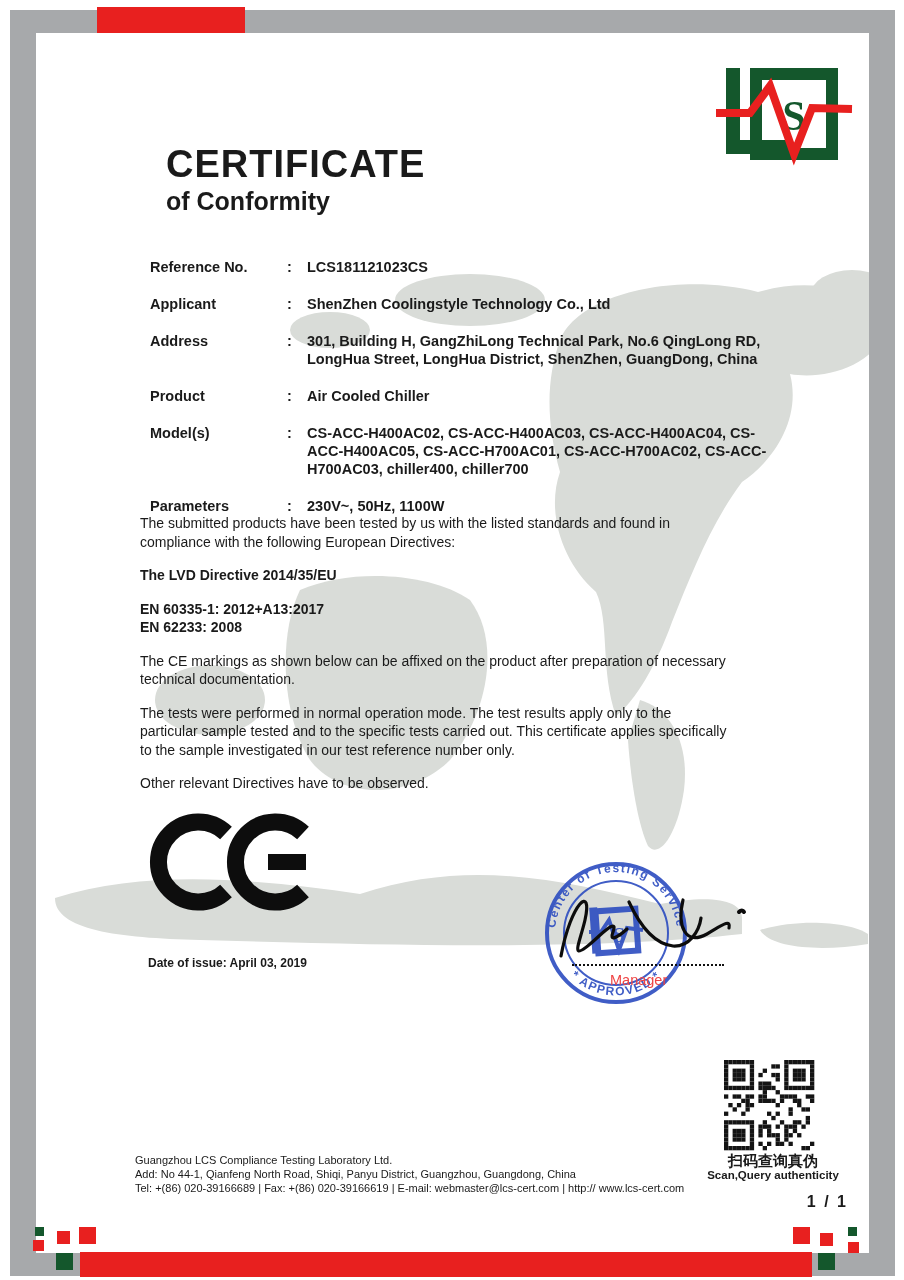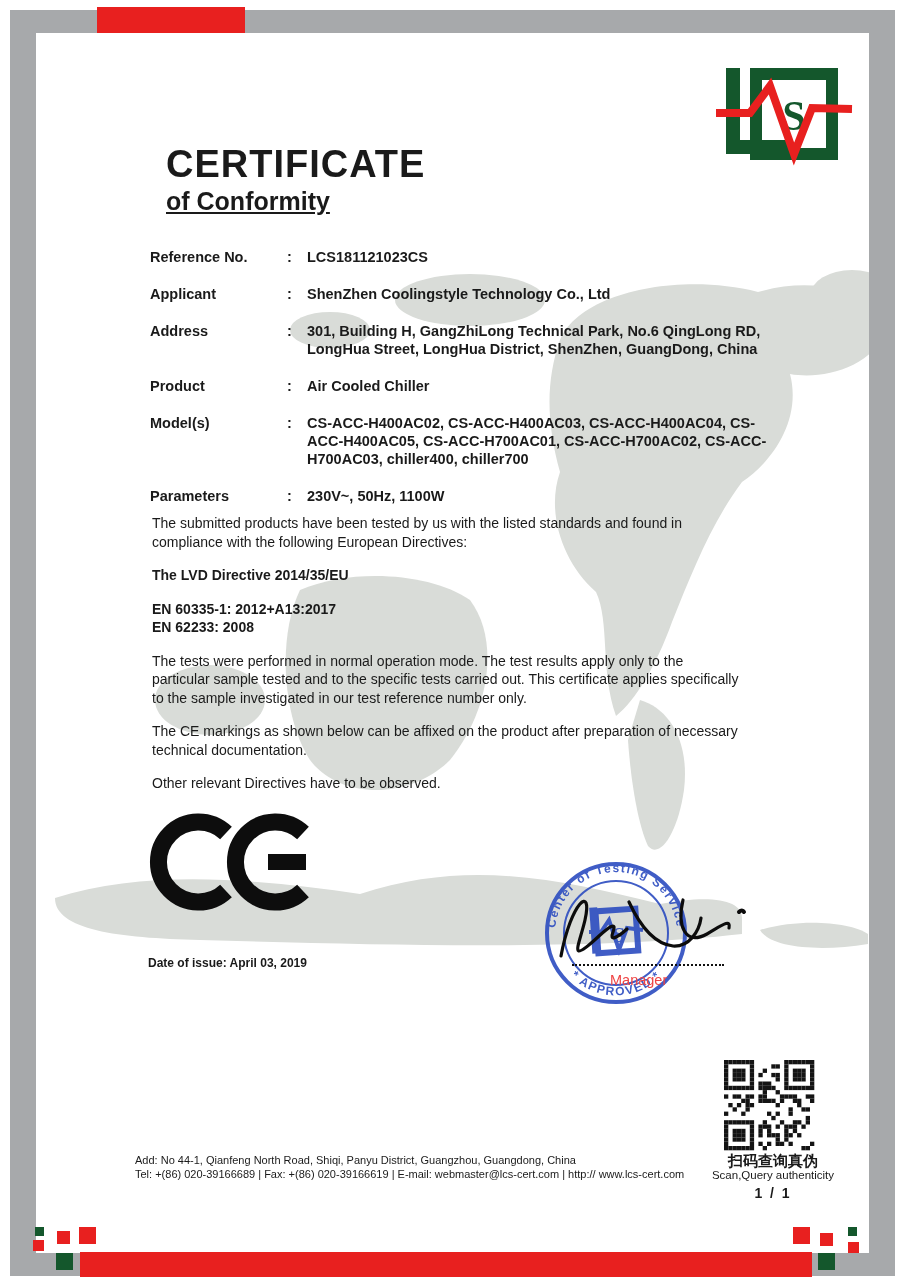--- a/index.html
+++ b/index.html
@@ -18,47 +18,47 @@
   .sq.red{background:#e8201f;}
   .sq.green{background:#14572c;}
   
   .map{position:absolute;left:0;top:0;z-index:0;}
   .content{position:absolute;left:0;top:0;width:904px;height:1280px;z-index:1;}
   
   .logo{position:absolute;left:712px;top:62px;}
   
   .title{position:absolute;left:166px;top:144px;}
   .title-main{font-size:38px;font-weight:bold;letter-spacing:1px;line-height:40px;}
-  .title-sub{font-size:25px;font-weight:bold;line-height:28px;margin-top:3px;text-decoration:underline;}
-  
-  .fields{position:absolute;left:150px;top:248px;width:640px;}
+  .title-sub{font-size:25px;font-weight:bold;line-height:28px;margin-top:3px;}
+  
+  .fields{position:absolute;left:150px;top:258px;width:640px;}
   .frow{display:flex;margin-bottom:19px;font-size:14.5px;line-height:18px;font-weight:bold;}
   .flabel{width:137px;flex:none;}
   .fcolon{width:20px;flex:none;}
   .fvalue{width:478px;}
   
-  .bodytext{position:absolute;left:152px;top:514px;width:592px;font-size:14px;line-height:18.5px;}
+  .bodytext{position:absolute;left:140px;top:514px;width:592px;font-size:14px;line-height:18.5px;}
   .bodytext p{margin:0 0 15px 0;}
   .bodytext .bold{font-weight:bold;}
   .std{margin-bottom:0 !important;}
   .std2{margin-bottom:15px !important;}
   
   .ce{position:absolute;left:146px;top:806px;}
   .dateline{position:absolute;left:148px;top:956px;font-size:12px;font-weight:bold;}
   
   .stamp{position:absolute;left:531px;top:848px;opacity:.9;}
   .signature{position:absolute;left:543px;top:872px;}
   .sig-dots{position:absolute;left:572px;top:964px;width:152px;border-top:2px dotted #111;}
   .manager{position:absolute;left:610px;top:972px;font-size:14.5px;color:#ef4444;}
   
   .qr{position:absolute;left:722px;top:1058px;width:96px;height:96px;}
   .qr-captions{position:absolute;left:698px;top:1154px;width:150px;text-align:center;}
   .qr-zh{font-size:15px;font-weight:bold;line-height:14px;}
-  .qr-en{font-size:11.5px;font-weight:normal;line-height:14px;}
-  .qr-page{font-size:14px;font-weight:bold;letter-spacing:2px;margin-top:3px;}
+  .qr-en{font-size:11.5px;font-weight:bold;line-height:14px;}
+  .qr-page{font-size:16px;font-weight:bold;letter-spacing:2px;margin-top:11px;text-align:right;}
   
   .footer{position:absolute;left:135px;top:1153px;width:575px;font-size:11px;line-height:14px;white-space:nowrap;}
 </style>
 </head>
 <body>
 
 <div class="page">
 
   <svg class="map" width="904" height="1280" viewBox="0 0 904 1280">
     <g fill="#d9dcd8">
@@ -141,22 +141,22 @@
         <span class="fcolon">:</span>
         <span class="fvalue">230V~, 50Hz, 1100W</span>
       </div>
     </div>
 
     <div class="bodytext">
       <p>The submitted products have been tested by us with the listed standards and found in compliance with the following European Directives:</p>
       <p class="bold">The LVD Directive 2014/35/EU</p>
       <p class="bold std">EN 60335-1: 2012+A13:2017</p>
       <p class="bold std2">EN 62233: 2008</p>
+      <p>The CE markings as shown below can be affixed on the product after preparation of necessary technical documentation.</p>
       <p>The tests were performed in normal operation mode. The test results apply only to the particular sample tested and to the specific tests carried out. This certificate applies specifically to the sample investigated in our test reference number only.</p>
-      <p>The CE markings as shown below can be affixed on the product after preparation of necessary technical documentation.</p>
       <p>Other relevant Directives have to be observed.</p>
     </div>
 
     <svg class="ce" width="178" height="112" viewBox="0 0 178 112">
       <path d="M80,27 A40,40 0 1 0 80,85" fill="none" stroke="#0d0d0d" stroke-width="17"></path>
       <path d="M157,27 A40,40 0 1 0 157,85" fill="none" stroke="#0d0d0d" stroke-width="17"></path>
       <line x1="122" y1="56" x2="160" y2="56" stroke="#0d0d0d" stroke-width="16"></line>
     </svg>
 
     <div class="dateline">Date of issue: April 03, 2019</div>
@@ -387,18 +387,19 @@
           <rect x="79.4" y="88.0" width="4.3" height="4.3" fill="#141414"></rect>
           <rect x="83.7" y="88.0" width="4.3" height="4.3" fill="#141414"></rect>
         </svg></div>
     <div class="qr-captions">
       <div class="qr-zh">扫码查询真伪</div>
       <div class="qr-en">Scan,Query authenticity</div>
       <div class="qr-page">1 / 1</div>
     </div>
 
     <div class="footer">
+      <div>Guangzhou LCS Compliance Testing Laboratory Ltd.</div>
       <div>Add: No 44-1, Qianfeng North Road, Shiqi, Panyu District, Guangzhou, Guangdong, China</div>
       <div>Tel: +(86) 020-39166689  |  Fax: +(86) 020-39166619  |  E-mail: webmaster@lcs-cert.com  |  http:// www.lcs-cert.com</div>
     </div>
 
   </div>
 </div>
 
 </body></html>

